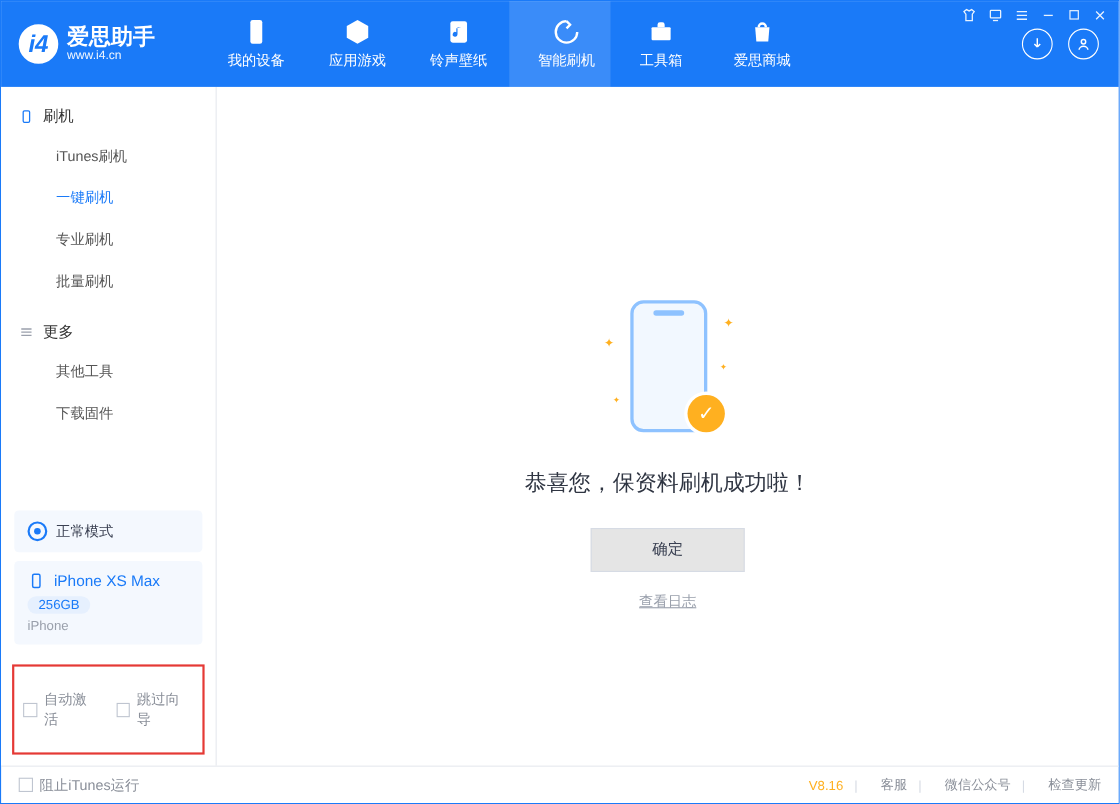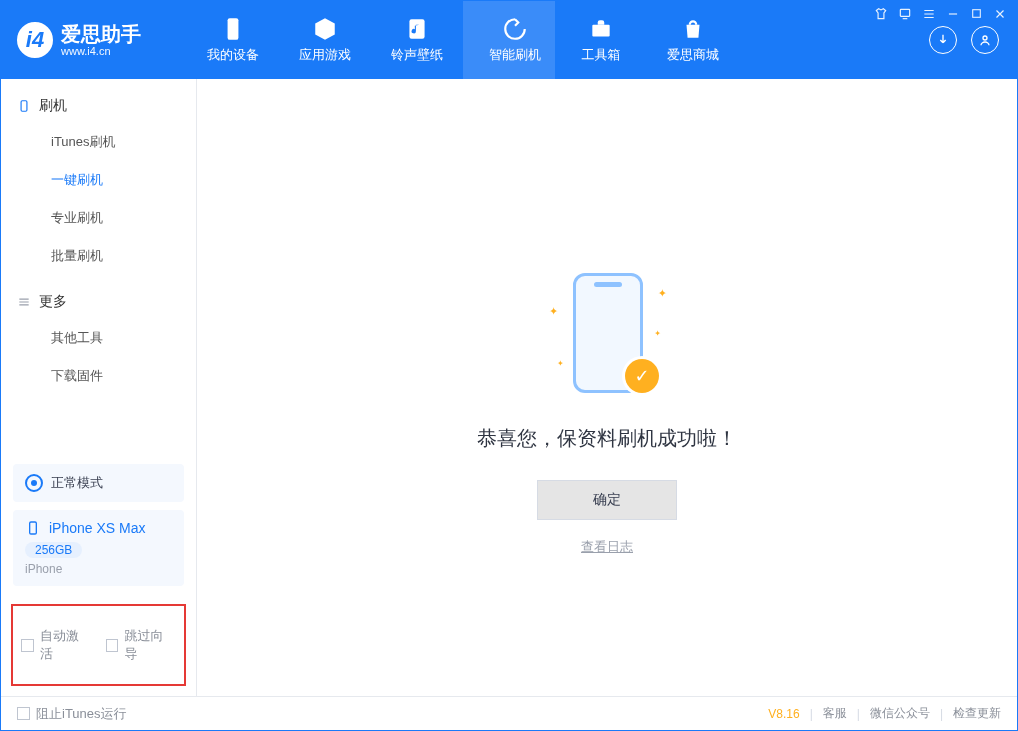--- a/index.html
+++ b/index.html
@@ -44,21 +44,21 @@
 .phone-ill .phone { position: absolute; left: 26px; top: 4px; width: 70px; height: 120px; border: 3px solid #8ec2ff; border-radius: 12px; background: #f2f8ff; }
 .phone-ill .phone::before { content: ""; position: absolute; top: 6px; left: 50%; transform: translateX(-50%); width: 28px; height: 5px; background: #8ec2ff; border-radius: 3px; }
 .phone-ill .badge { position: absolute; right: 8px; bottom: 6px; width: 34px; height: 34px; background: #ffb020; border-radius: 50%; display: flex; align-items: center; justify-content: center; color: #fff; font-size: 18px; box-shadow: 0 0 0 3px #fff; }
 .success-text { font-size: 20px; color: #2f3542; margin-bottom: 28px; }
 .ok-btn { width: 140px; height: 40px; border: 1px solid #d6dbe4; background: #e5e5e5; color: #3a4052; font-size: 14px; cursor: pointer; margin-bottom: 18px; }
 .log-link { color: #9aa0ac; font-size: 13px; cursor: pointer; text-decoration: underline; }
 .statusbar { height: 34px; border-top: 1px solid #e6e9ee; display: flex; align-items: center; padding: 3px 16px; font-size: 12px; color: #8a8f99; gap: 8px; }
 .statusbar .right { margin-left: auto; display: flex; align-items: center; gap: 10px; }
 .statusbar .ver { color: #ffb020; }
 .statusbar .sep { color: #d6dbe4; }
-.statusbar .link { cursor: pointer; }
+.statusbar .link { cursor: pointer; margin-left: 11px; }
 .titlebar-wrap { position: relative; }
 </style>
 </head>
 <body>
 
 <div class="window">
   <div class="titlebar-wrap">
     <div class="win-controls-top">
       <span>
         <svg width="14" height="14" viewBox="0 0 24 24" fill="none" stroke="#fff" stroke-width="2">

